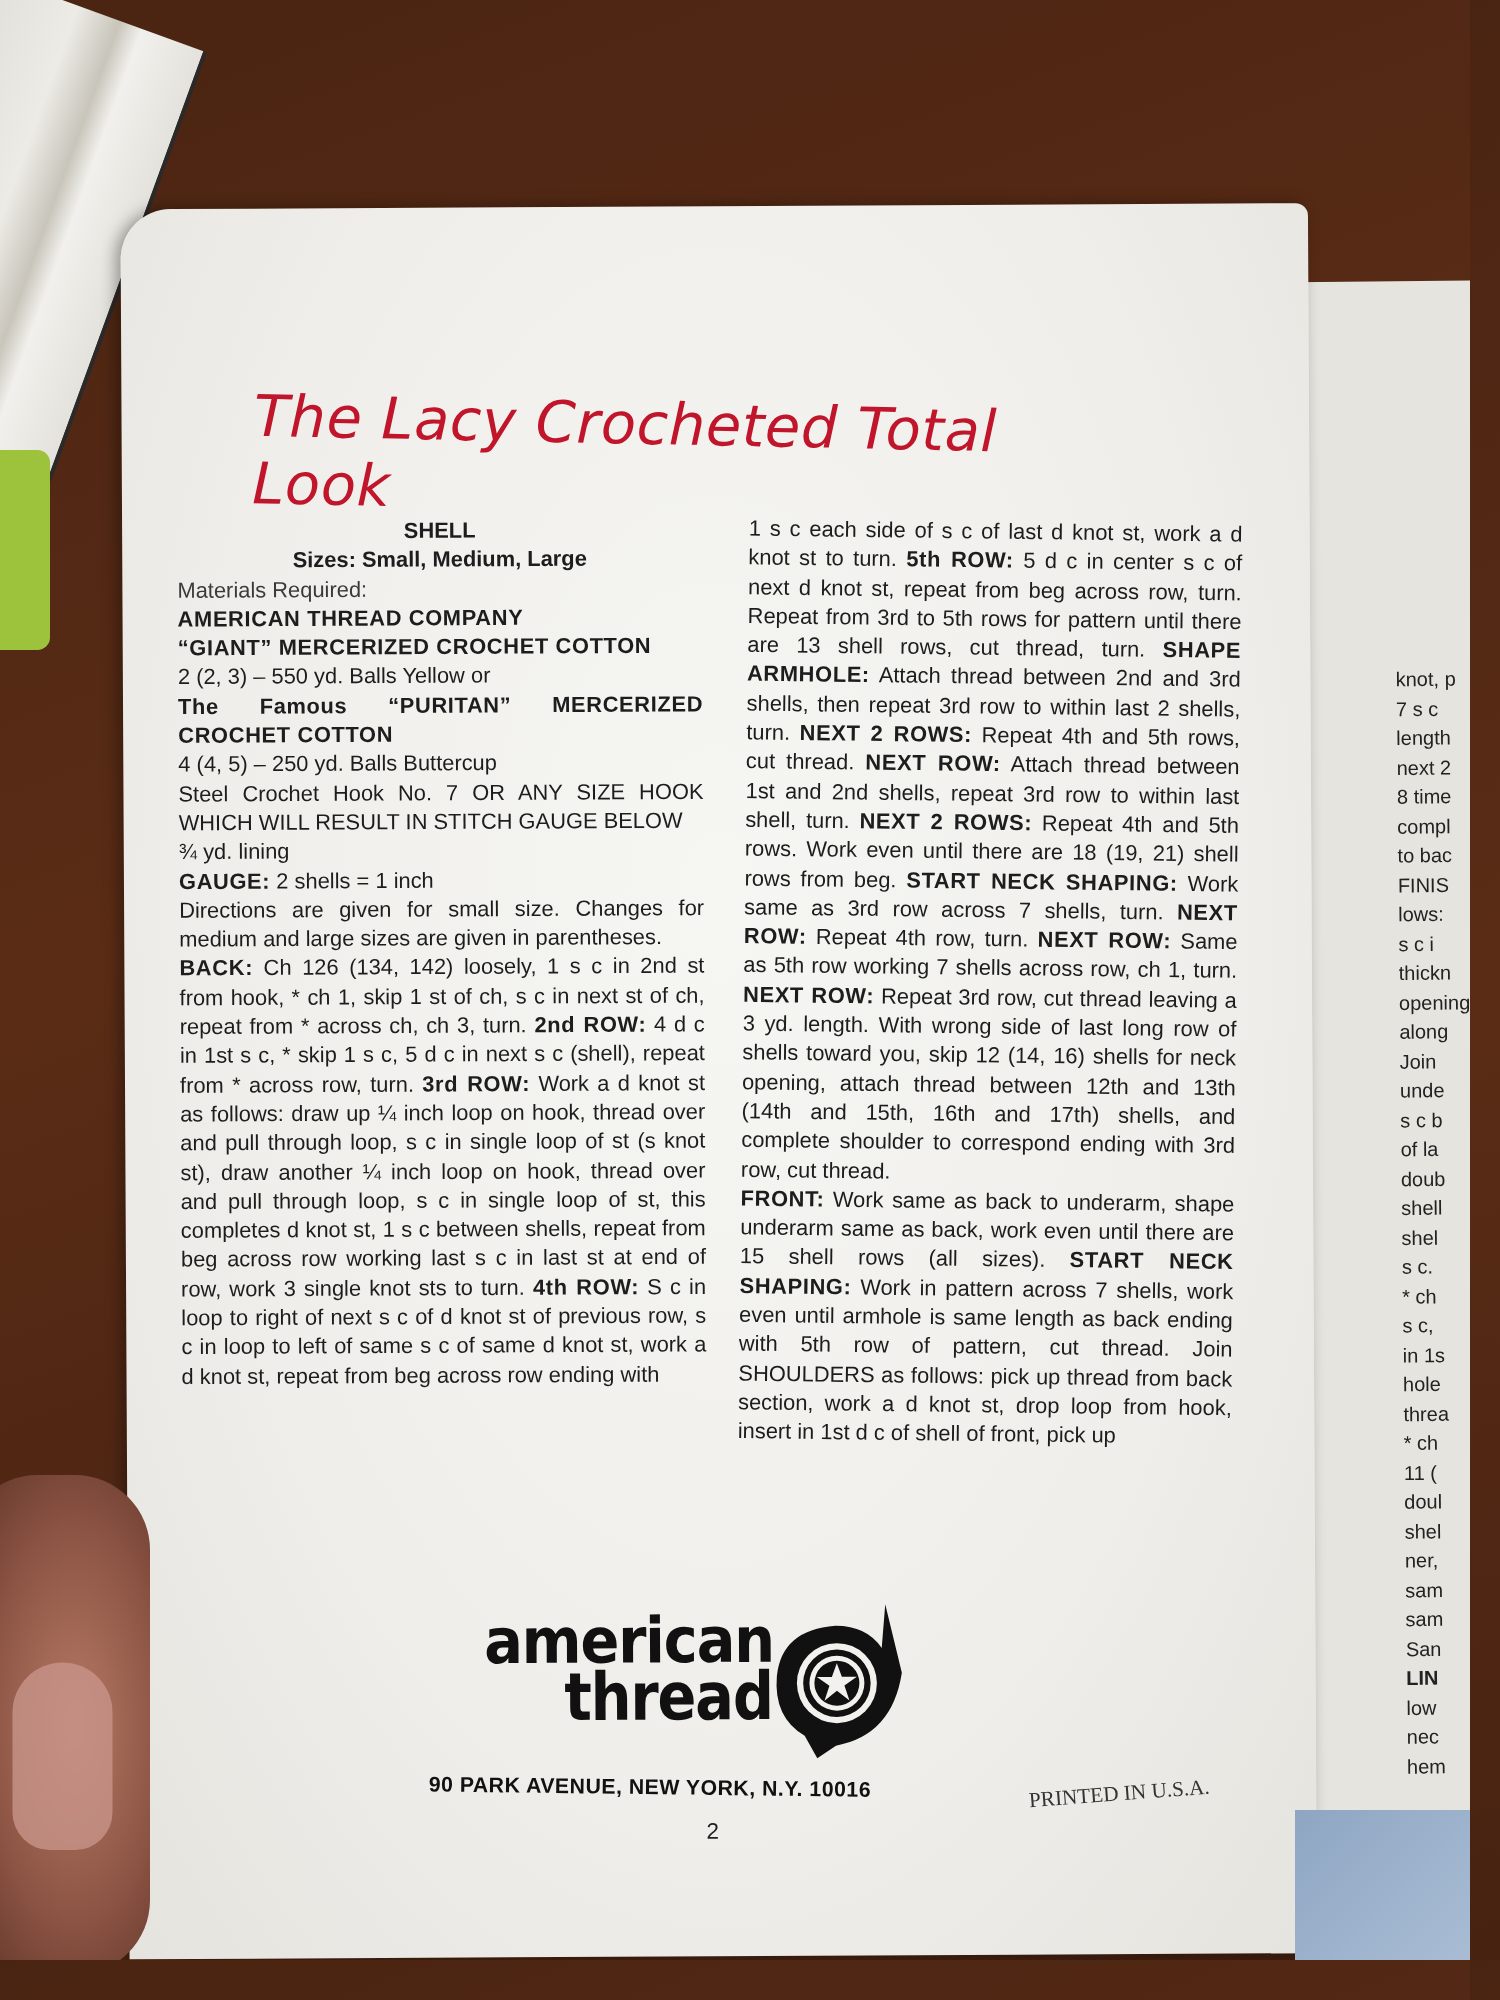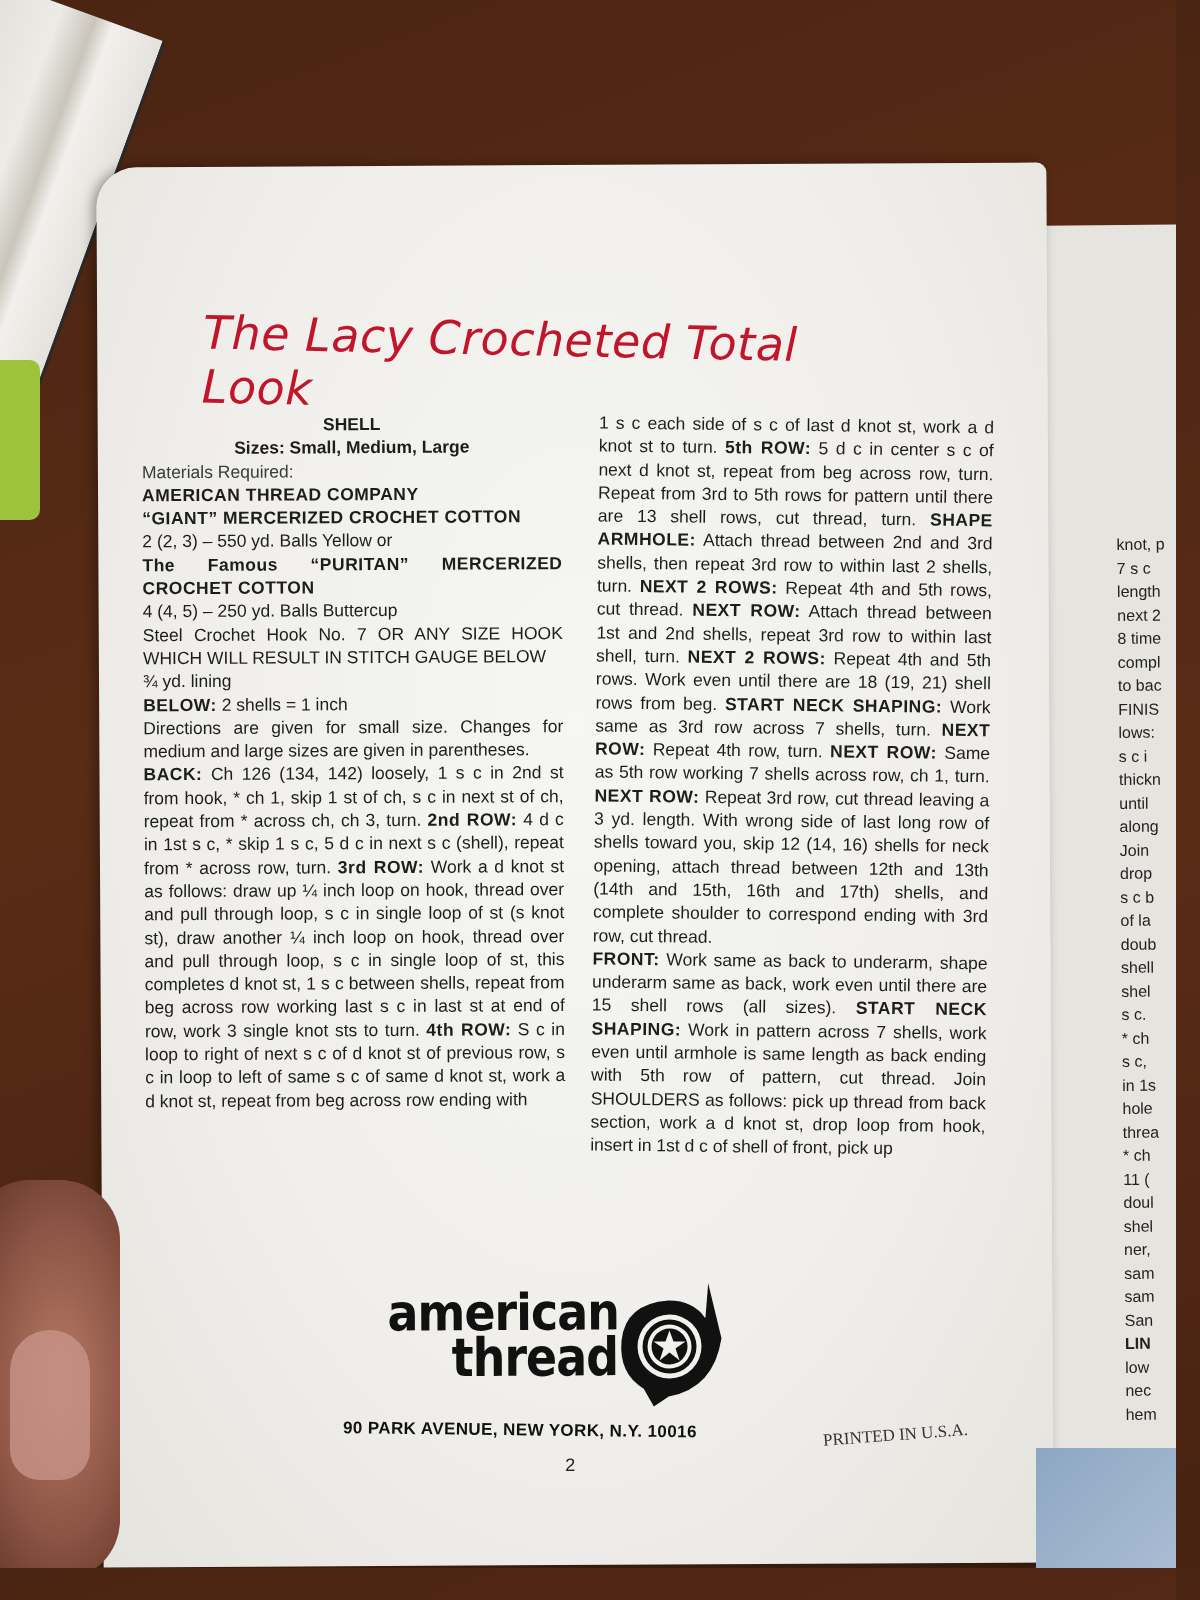--- a/index.html
+++ b/index.html
@@ -104,24 +104,24 @@
       <div>7 s c</div>
       <div>length</div>
       <div>next 2</div>
       <div>8 time</div>
       <div>compl</div>
       <div>to bac</div>
       <div style="font-weight: normal;">FINIS</div>
       <div>lows:</div>
       <div>s c i</div>
       <div>thickn</div>
-      <div>until</div>
+      <div>opening</div>
       <div>along</div>
       <div>Join</div>
-      <div>drop</div>
+      <div>unde</div>
       <div>s c b</div>
       <div>of la</div>
       <div>doub</div>
       <div>shell</div>
       <div>shel</div>
       <div>s c.</div>
       <div>* ch</div>
       <div>s c,</div>
       <div>in 1s</div>
       <div>hole</div>
@@ -148,21 +148,21 @@
     <div class="center">SHELL</div>
     <div class="center">Sizes: Small, Medium, Large</div>
     <div class="grey">Materials Required:</div>
     <div class="lbl">AMERICAN THREAD COMPANY</div>
     <div class="lbl">“GIANT” MERCERIZED CROCHET COTTON</div>
     <div>2 (2, 3) – 550 yd. Balls Yellow or</div>
     <div class="lbl">The Famous “PURITAN” MERCERIZED CROCHET COTTON</div>
     <div>4 (4, 5) – 250 yd. Balls Buttercup</div>
     <div>Steel Crochet Hook No. 7 OR ANY SIZE HOOK WHICH WILL RESULT IN STITCH GAUGE BELOW</div>
     <div>¾ yd. lining</div>
-    <div><span class="lbl">BELOW:</span><span> 2 shells = 1 inch</span></div>
+    <div><span class="lbl">GAUGE:</span><span> 2 shells = 1 inch</span></div>
     <div>Directions are given for small size. Changes for medium and large sizes are given in parentheses.</div>
     <div><span class="lbl">BACK:</span><span> Ch 126 (134, 142) loosely, 1 s c in 2nd st from hook, * ch 1, skip 1 st of ch, s c in next st of ch, repeat from * across ch, ch 3, turn. </span><span class="lbl">2nd ROW:</span><span> 4 d c in 1st s c, * skip 1 s c, 5 d c in next s c (shell), repeat from * across row, turn. </span><span class="lbl">3rd ROW:</span><span> Work a d knot st as follows: draw up ¼ inch loop on hook, thread over and pull through loop, s c in single loop of st (s knot st), draw another ¼ inch loop on hook, thread over and pull through loop, s c in single loop of st, this completes d knot st, 1 s c between shells, repeat from beg across row working last s c in last st at end of row, work 3 single knot sts to turn. </span><span class="lbl">4th ROW:</span><span> S c in loop to right of next s c of d knot st of previous row, s c in loop to left of same s c of same d knot st, work a d knot st, repeat from beg across row ending with</span></div>
   </div>
 
   <div class="colB">
     <span>1 s c each side of s c of last d knot st, work a d knot st to turn. </span><span class="lbl">5th ROW:</span><span> 5 d c in center s c of next d knot st, repeat from beg across row, turn. Repeat from 3rd to 5th rows for pattern until there are 13 shell rows, cut thread, turn. </span><span class="lbl">SHAPE ARMHOLE:</span><span> Attach thread between 2nd and 3rd shells, then repeat 3rd row to within last 2 shells, turn. </span><span class="lbl">NEXT 2 ROWS:</span><span> Repeat 4th and 5th rows, cut thread. </span><span class="lbl">NEXT ROW:</span><span> Attach thread between 1st and 2nd shells, repeat 3rd row to within last shell, turn. </span><span class="lbl">NEXT 2 ROWS:</span><span> Repeat 4th and 5th rows. Work even until there are 18 (19, 21) shell rows from beg. </span><span class="lbl">START NECK SHAPING:</span><span> Work same as 3rd row across 7 shells, turn. </span><span class="lbl">NEXT ROW:</span><span> Repeat 4th row, turn. </span><span class="lbl">NEXT ROW:</span><span> Same as 5th row working 7 shells across row, ch 1, turn. </span><span class="lbl">NEXT ROW:</span><span> Repeat 3rd row, cut thread leaving a 3 yd. length. With wrong side of last long row of shells toward you, skip 12 (14, 16) shells for neck opening, attach thread between 12th and 13th (14th and 15th, 16th and 17th) shells, and complete shoulder to correspond ending with 3rd row, cut thread.</span>
     <div><span class="lbl">FRONT:</span><span> Work same as back to underarm, shape underarm same as back, work even until there are 15 shell rows (all sizes). </span><span class="lbl">START NECK SHAPING:</span><span> Work in pattern across 7 shells, work even until armhole is same length as back ending with 5th row of pattern, cut thread. Join SHOULDERS as follows: pick up thread from back section, work a d knot st, drop loop from hook, insert in 1st d c of shell of front, pick up</span></div>
   </div>
 
   <div class="logo">

